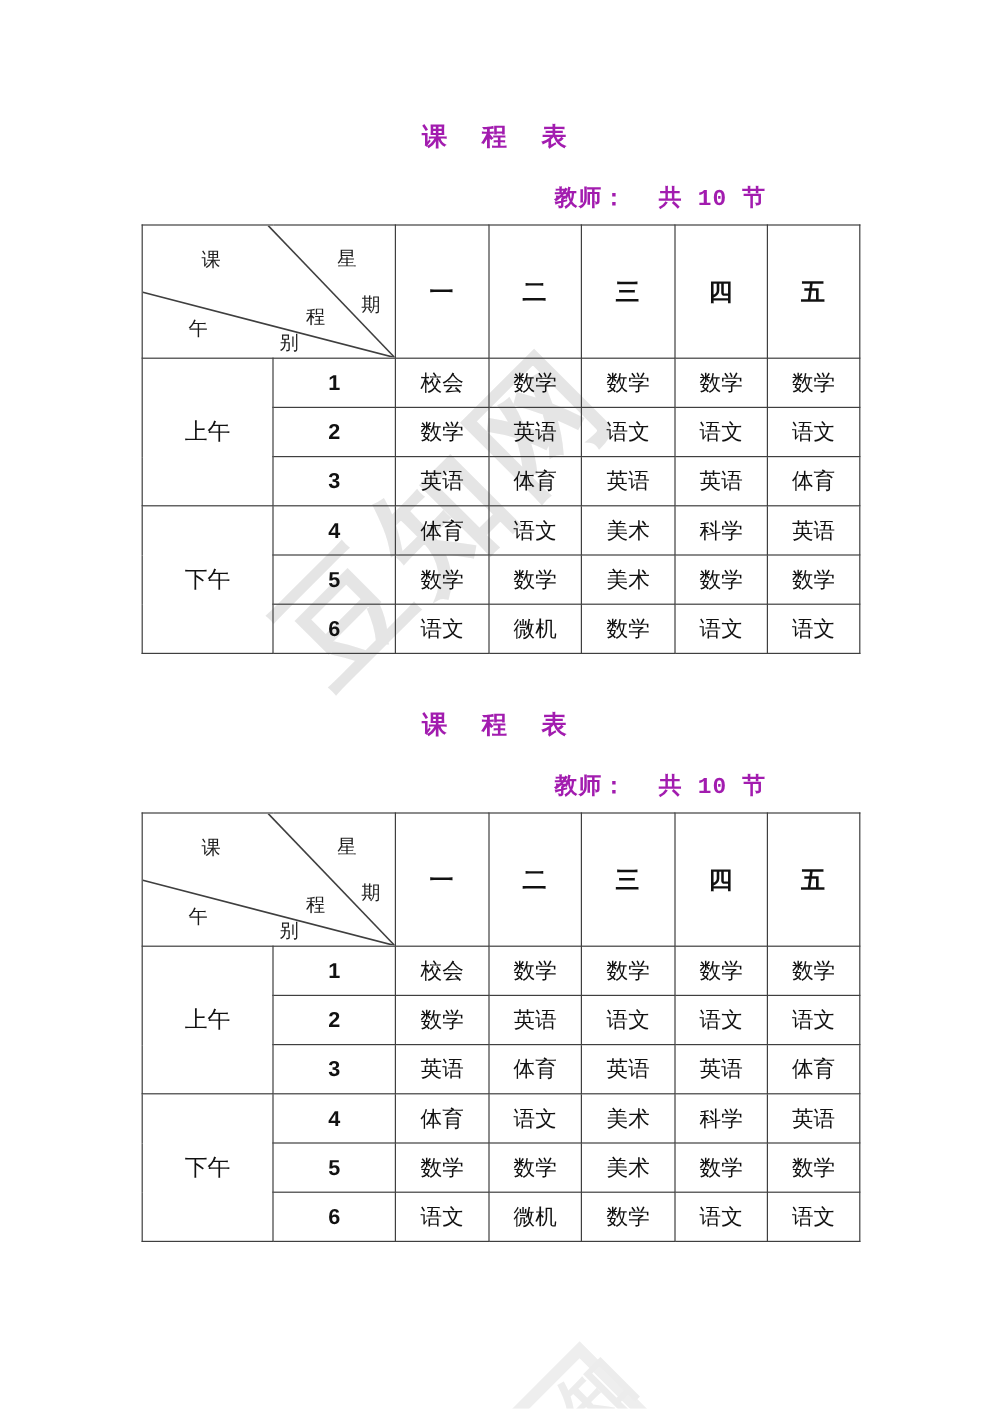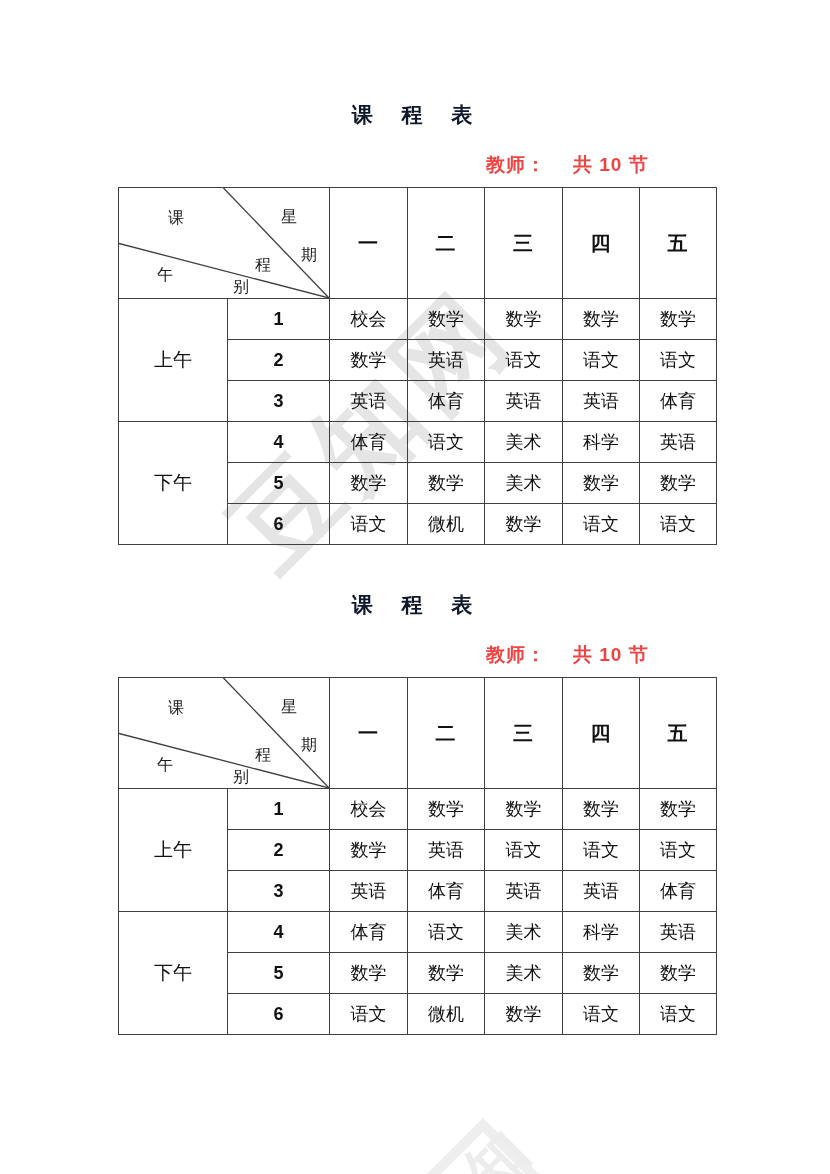--- a/index.html
+++ b/index.html
@@ -24,25 +24,25 @@
     position:absolute; left:497px; top:1162px; z-index:0;
     transform:translate(-50%,-50%) rotate(-45deg);
     font-size:58px; font-weight:700; color:#ececec; pointer-events:none;
   }
 
   
   .sheet { position:absolute; left:118px; width:598px; z-index:1; }
   .sheet-title {
     width:100%; text-align:center; line-height:26px;
     font-size:21px; font-weight:700; letter-spacing:10px; word-spacing:3px;
-    color:#0f172a;
+    color:#a21caf;
   }
   .teacher-line {
-    position:absolute; left:368px; top:50px; white-space:nowrap;
-    font-size:19px; font-weight:700; letter-spacing:1px; color:#ef4444;
+    position:absolute; left:344px; top:50px; white-space:nowrap;
+    font-size:19px; font-weight:700; letter-spacing:1px; color:#a21caf;font-family:Liberation Mono, monospace;
   }
   .t-count { margin-left:27px; }
 
   table.sched {
     position:absolute; left:0; top:85px; width:598px;
     border-collapse:collapse; table-layout:fixed;
   }
   table.sched td {
     border:1px solid #3f3f3f; text-align:center; vertical-align:middle;
     padding:0; overflow:hidden; color:#111111;

